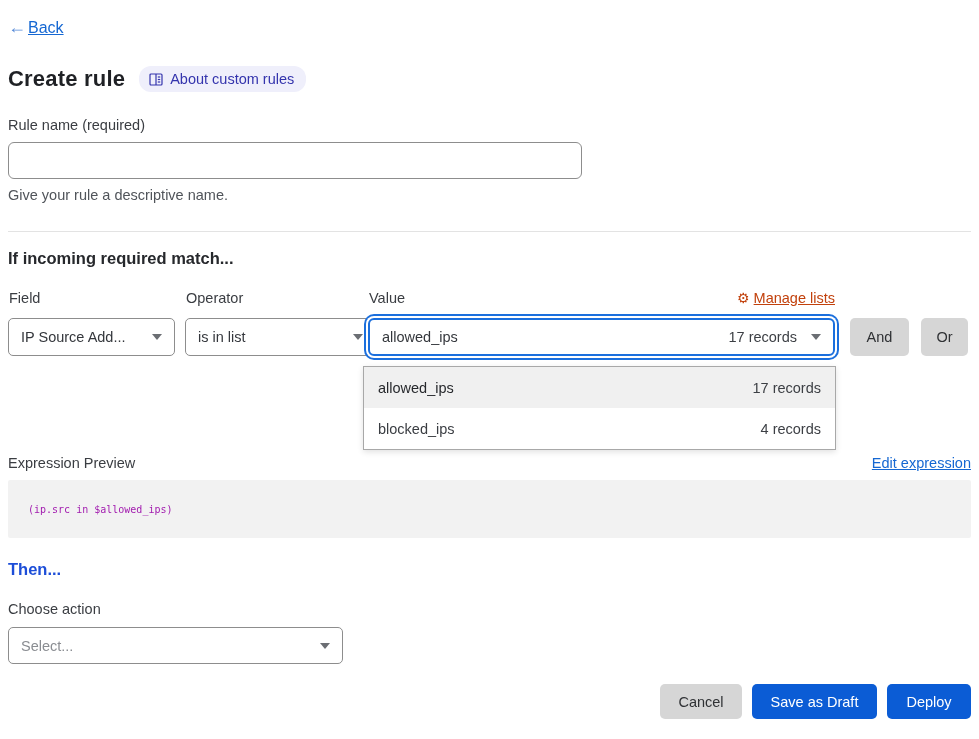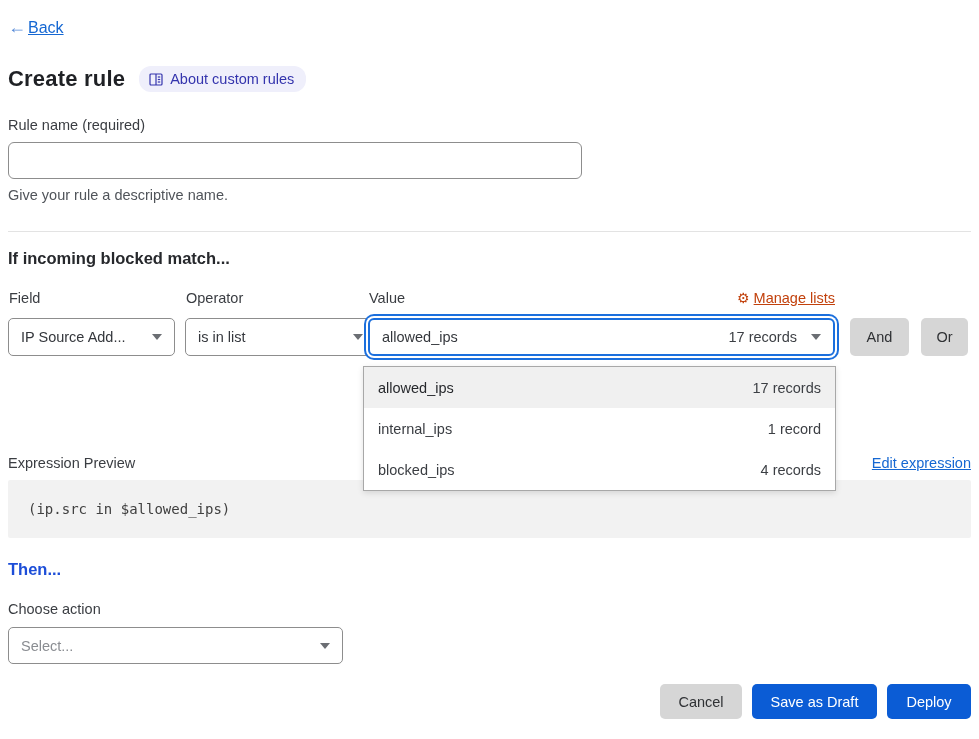--- a/index.html
+++ b/index.html
@@ -70,21 +70,21 @@
   .managed-badge { background:#b9d4f5; color:#1d4a7a; font-size:12.5px; padding:3px 10px;
     border-radius:10px; margin-left:9px; }
   .info-icon { color:#1567d2; font-size:16px; line-height:1; cursor:pointer; }
 
   
   .expr-label { top:455px; left:8px; font-size:14.5px; color:#3a3d42; }
   .edit-expression { top:455px; left:666px; width:305px; text-align:right; font-size:14.5px;
     color:#1567d2; text-decoration:underline; cursor:pointer; }
   .expr-block { top:480px; left:8px; width:963px; height:58px; background:#f2f2f2;
     border-radius:2px; display:flex; align-items:center; padding:0 20px; z-index:1; }
-  .expr-code { font-family:"DejaVu Sans Mono", monospace; font-size:14px; color:#404040; }
+  .expr-code { font-family:"DejaVu Sans Mono", monospace; font-size:10px; color:#a21caf; }
 
   
   .then-heading { top:560px; left:8px; font-size:16.5px; font-weight:bold; color:#1d4ed8; }
   .action-label { top:601px; left:8px; font-size:14.5px; color:#3a3d42; }
   .select-action { top:627px; left:8px; width:335px; height:37px; }
   .placeholder-text { color:#8a8d92; }
 
   
   .footer-btn { top:684px; height:35px; border:none; border-radius:5px; font-size:14.5px;
     font-family:"Liberation Sans", sans-serif; cursor:pointer; }
@@ -120,21 +120,21 @@
       <span>About custom rules</span>
     </span>
   </div>
 
   <div class="abs rule-name-label">Rule name (required)</div>
   <input class="abs rule-name-input" value="" style="">
   <div class="abs rule-name-helper">Give your rule a descriptive name.</div>
 
   <div class="abs divider"></div>
 
-  <div class="abs match-heading">If incoming blocked match...</div>
+  <div class="abs match-heading">If incoming required match...</div>
 
   <div class="abs col-label label-field">Field</div>
   <div class="abs col-label label-operator">Operator</div>
   <div class="abs col-label label-value">Value</div>
 
   <div class="abs manage-lists">
     <span class="gear-icon">⚙</span><span class="link-text">Manage lists</span>
   </div>
 
   <div class="abs select-box select-field">
@@ -156,25 +156,20 @@
   <button class="abs gray-btn btn-and">And</button>
   <button class="abs gray-btn btn-or">Or</button>
 
   <div class="abs dropdown-panel">
     <div class="dropdown-row highlighted">
       <span class="row-name">allowed_ips</span>
       <span class="row-fill"></span>
       <span class="row-meta">17 records</span>
     </div>
     <div class="dropdown-row">
-      <span class="row-name">internal_ips</span>
-      <span class="row-fill"></span>
-      <span class="row-meta">1 record</span>
-    </div>
-    <div class="dropdown-row">
       <span class="row-name">blocked_ips</span>
       <span class="row-fill"></span>
       <span class="row-meta">4 records</span>
     </div>
   </div>
 
   <div class="abs expr-label">Expression Preview</div>
   <div class="abs edit-expression">Edit expression</div>
   <div class="abs expr-block">
     <span class="expr-code">(ip.src in $allowed_ips)</span>

